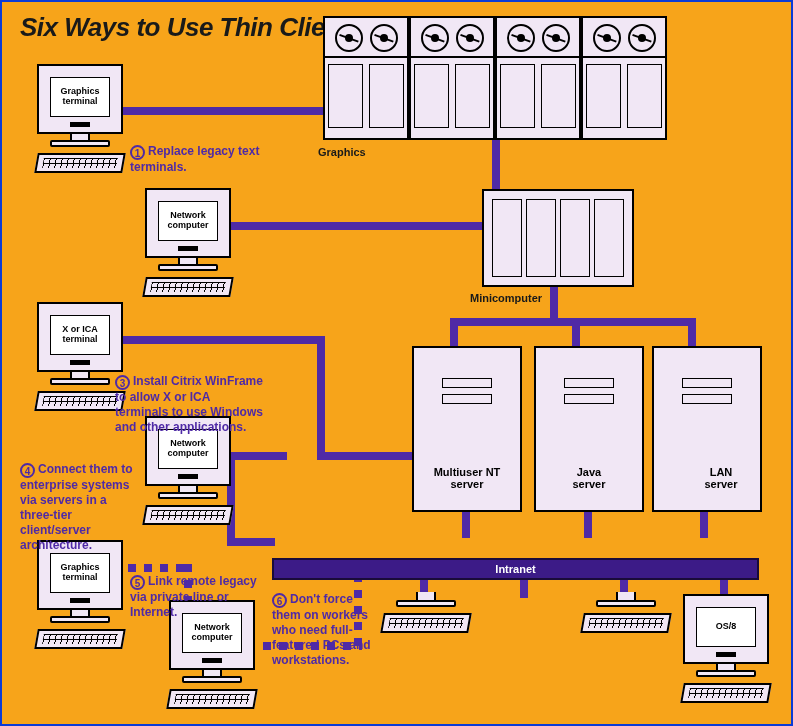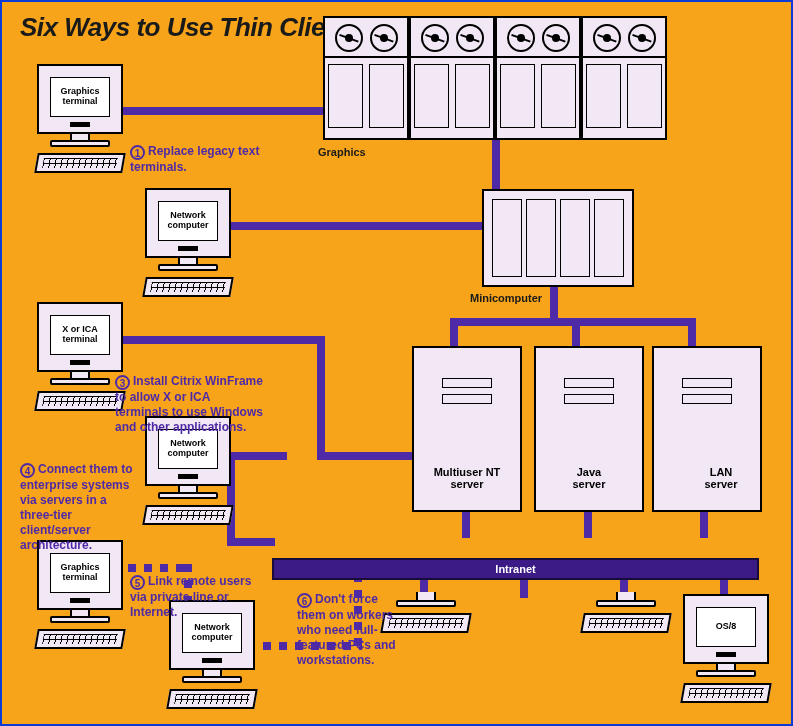--- a/index.html
+++ b/index.html
@@ -240,19 +240,19 @@
   <div class="note" style="left:128px; top:114px; width:130px;">
     <span class="badge">1</span><span>Replace legacy text terminals.</span>
   </div>
   <div class="note" style="left:113px; top:344px; width:148px;">
     <span class="badge">3</span><span>Install Citrix WinFrame to allow X or ICA terminals to use Windows and other applications.</span>
   </div>
   <div class="note" style="left:18px; top:432px; width:116px;">
     <span class="badge">4</span><span>Connect them to enterprise systems via servers in a three-tier client/server architecture.</span>
   </div>
   <div class="note" style="left:128px; top:544px; width:136px;">
-    <span class="badge">5</span><span>Link remote users via private line or Internet.</span>
-  </div>
-  <div class="note" style="left:295px; top:562px; width:106px;">
+    <span class="badge">5</span><span>Link remote legacy via private line or Internet.</span>
+  </div>
+  <div class="note" style="left:270px; top:562px; width:106px;">
     <span class="badge">6</span><span>Don't force them on workers who need full-featured PCs and workstations.</span>
   </div>
 
 </div>
 
 </body></html>

